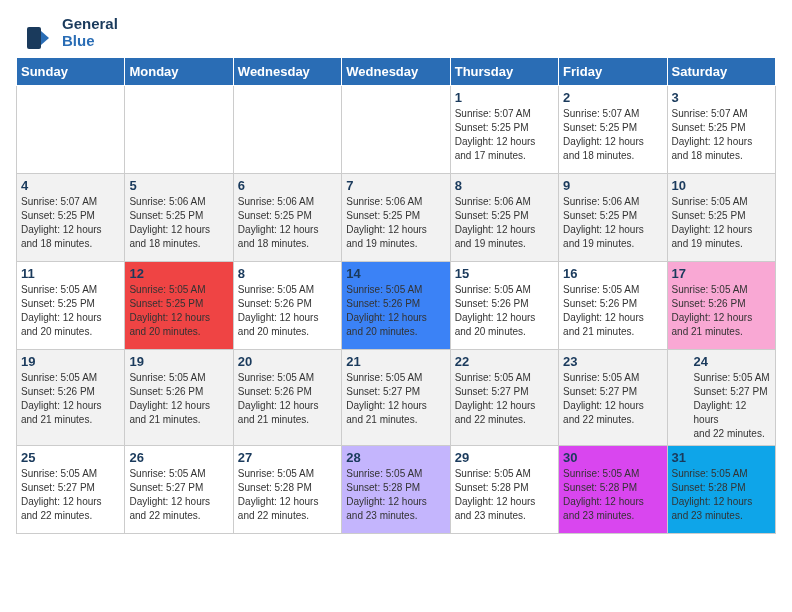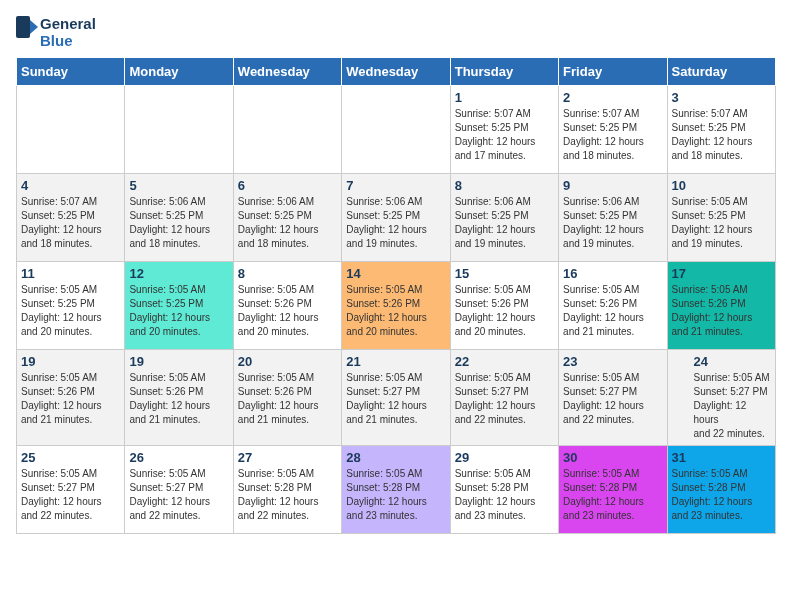--- a/index.html
+++ b/index.html
@@ -79,21 +79,21 @@
     .empty-cell {
       background: #fff !important;
     }
   </style>
 </head>
 <body>
 
 <div class="header">
   <div class="logo">
   <div style="display:flex;flex-direction:column;line-height:1.1;">
-    <div style="display:flex;align-items:flex-start;gap:2px;">
+    <div style="display:flex;align-items:flex-end;gap:13px;margin-left:11px;">
       <svg width="22" height="22" viewBox="0 0 22 22">
         <rect x="0" y="0" width="14" height="22" rx="2" fill="#1a3a5c"></rect>
         <polygon points="14,4 22,11 14,18" fill="#2a6db5"></polygon>
       </svg>
       <div>
         <div style="font-size:15px;font-weight:bold;color:#1a3a5c;">General</div>
         <div style="font-size:15px;font-weight:bold;color:#2a6db5;">Blue</div>
       </div>
     </div>
   </div>
@@ -196,56 +196,56 @@
         </td>
       </tr>
       <tr>
         <td style="background: rgb(255, 255, 255);">
           <span class="day-num">11</span>
           <div class="day-info" style="white-space: pre-line;">Sunrise: 5:05 AM
 Sunset: 5:25 PM
 Daylight: 12 hours
 and 20 minutes.</div>
         </td>
-        <td style="background: #5eead4;">
+        <td style="background: #ef4444;">
           <span class="day-num">12</span>
           <div class="day-info" style="white-space: pre-line;">Sunrise: 5:05 AM
 Sunset: 5:25 PM
 Daylight: 12 hours
 and 20 minutes.</div>
         </td>
         <td style="background: rgb(255, 255, 255);">
           <span class="day-num">8</span>
           <div class="day-info" style="white-space: pre-line;">Sunrise: 5:05 AM
 Sunset: 5:26 PM
 Daylight: 12 hours
 and 20 minutes.</div>
         </td>
-        <td style="background: #fdba74;">
+        <td style="background: #3b82f6;">
           <span class="day-num">14</span>
           <div class="day-info" style="white-space: pre-line;">Sunrise: 5:05 AM
 Sunset: 5:26 PM
 Daylight: 12 hours
 and 20 minutes.</div>
         </td>
         <td style="background: rgb(255, 255, 255);">
           <span class="day-num">15</span>
           <div class="day-info" style="white-space: pre-line;">Sunrise: 5:05 AM
 Sunset: 5:26 PM
 Daylight: 12 hours
 and 20 minutes.</div>
         </td>
         <td style="background: rgb(255, 255, 255);">
           <span class="day-num">16</span>
           <div class="day-info" style="white-space: pre-line;">Sunrise: 5:05 AM
 Sunset: 5:26 PM
 Daylight: 12 hours
 and 21 minutes.</div>
         </td>
-        <td style="background: #14b8a6;">
+        <td style="background: #f9a8d4;">
           <span class="day-num">17</span>
           <div class="day-info" style="white-space: pre-line;">Sunrise: 5:05 AM
 Sunset: 5:26 PM
 Daylight: 12 hours
 and 21 minutes.</div>
         </td>
       </tr>
       <tr>
         <td style="background: rgb(242, 242, 242);">
           <span class="day-num">19</span>

